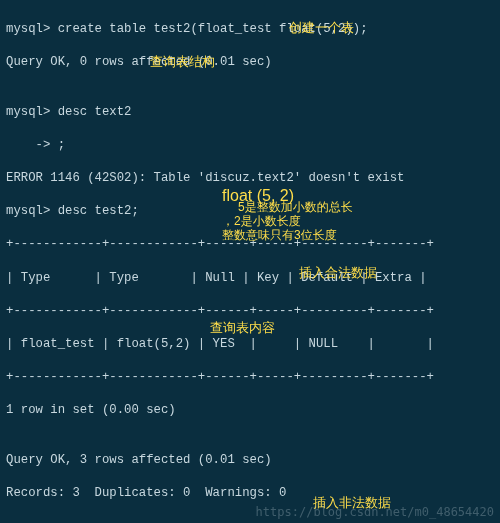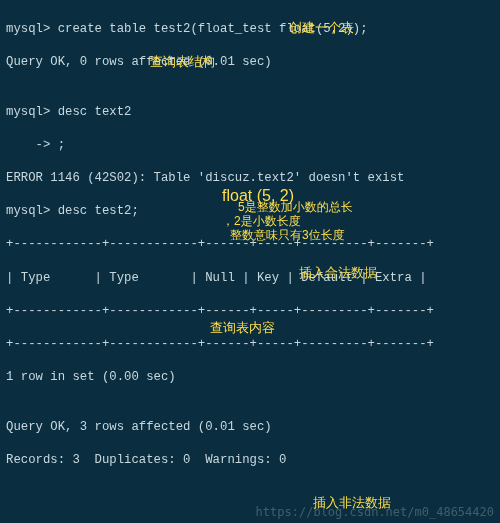--- a/index.html
+++ b/index.html
@@ -45,20 +45,21 @@
 <div class="line">mysql&gt; create table test2(float_test float(5,2));</div>
 <div class="line">Query OK, 0 rows affected (0.01 sec)</div>
 <div class="line"></div>
 <div class="line">mysql&gt; desc text2</div>
 <div class="line">    -&gt; ;</div>
 <div class="line">ERROR 1146 (42S02): Table 'discuz.text2' doesn't exist</div>
 <div class="line">mysql&gt; desc test2;</div>
 <div class="line">+------------+------------+------+-----+---------+-------+</div>
 <div class="line">| Type      | Type       | Null | Key | Default | Extra |</div>
 <div class="line">+------------+------------+------+-----+---------+-------+</div>
+<div class="line">| float_test | float(5,2) | YES  |     | NULL    |       |</div>
 <div class="line">+------------+------------+------+-----+---------+-------+</div>
 <div class="line">1 row in set (0.00 sec)</div>
 <div class="line"></div>
 <div class="line">Query OK, 3 rows affected (0.01 sec)</div>
 <div class="line">Records: 3  Duplicates: 0  Warnings: 0</div>
 <div class="line"></div>
 
 
 
 
@@ -72,19 +73,19 @@
 
 
 </div>
 
 <div class="annot" style="left:289px; top:20px;">创建一个表</div>
 <div class="annot" style="left:150px; top:54px;">查询表结构</div>
 
 <div class="annot" style="left:222px; top:186px; font-size:16px;">float (5, 2)</div>
 <div class="annot" style="left:222px; top:200px; font-size:12px;margin-left:16px;">5是整数加小数的总长</div>
 <div class="annot" style="left:222px; top:214px; font-size:12px;">，2是小数长度</div>
-<div class="annot" style="left:222px; top:228px; font-size:12px;margin-left:8px;">整数意味只有3位长度</div>
+<div class="annot" style="left:222px; top:228px; font-size:12px;">整数意味只有3位长度</div>
 
 <div class="annot" style="left:299px; top:265px;">插入合法数据</div>
 <div class="annot" style="left:210px; top:320px;">查询表内容</div>
 <div class="annot" style="left:313px; top:495px;">插入非法数据</div>
 
 <div class="watermark">https://blog.csdn.net/m0_48654420</div>
 
 </body></html>

